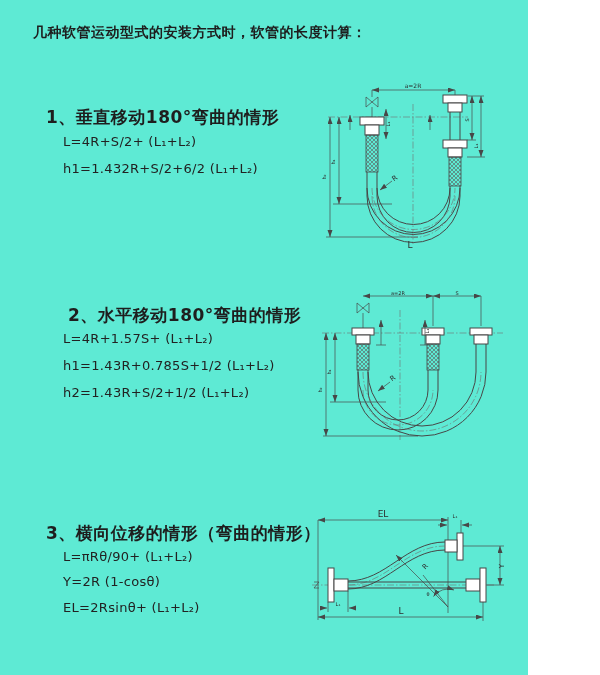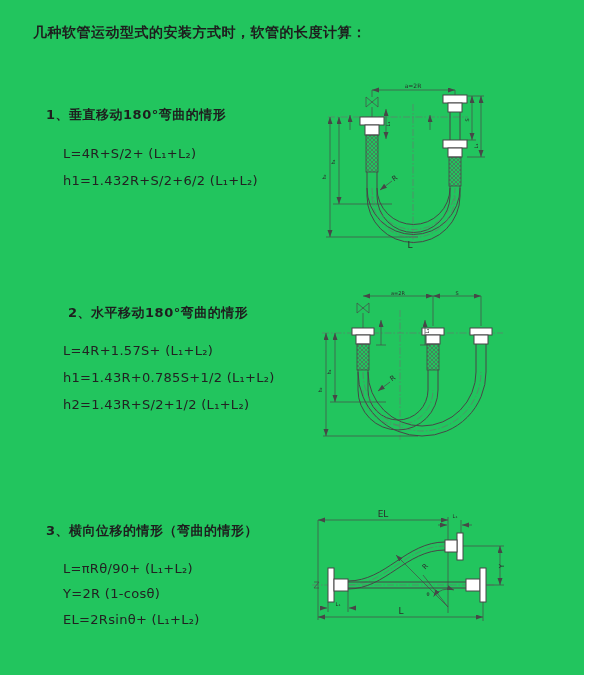--- a/index.html
+++ b/index.html
@@ -1,20 +1,20 @@
 <!DOCTYPE html>
 <html><head>
 <meta charset="utf-8">
 <style>
   html,body{margin:0;padding:0;background:#fff;}
-  .page{position:relative;width:584px;height:675px;background:#22c55e;overflow:hidden;
+  .page{position:relative;width:528px;height:675px;background:#5eead4;overflow:hidden;
         font-family:"DejaVu Sans",sans-serif;color:#1e1e1e;}
   .title{position:absolute;left:33px;top:24px;font-size:14px;font-weight:600;letter-spacing:.5px;}
-  .sec-head{position:absolute;font-size:13px;font-weight:600;letter-spacing:.5px;white-space:nowrap;}
-  .formula{position:absolute;font-size:13px;letter-spacing:.3px;white-space:nowrap;color:#222;margin-top:12px;}
+  .sec-head{position:absolute;font-size:17px;font-weight:600;letter-spacing:.5px;white-space:nowrap;}
+  .formula{position:absolute;font-size:13px;letter-spacing:.3px;white-space:nowrap;color:#222;}
   svg{position:absolute;overflow:visible;}
   .ln{stroke:#474747;stroke-width:1;fill:none;}
   .th{stroke:#474747;stroke-width:.7;fill:none;}
   .dm{stroke:#474747;stroke-width:.7;fill:none;}
   .cl{stroke:#6e6e6e;stroke-width:.6;fill:none;stroke-dasharray:7 2 1.5 2;}
   .fit{stroke:#474747;stroke-width:1;fill:#ffffff;}
   .braid{stroke:#474747;stroke-width:.8;}
   svg text{fill:#2c2c2c;font-family:"DejaVu Sans",sans-serif;}
   .lb{font-size:6px;}
   .lbs{font-size:5px;}

